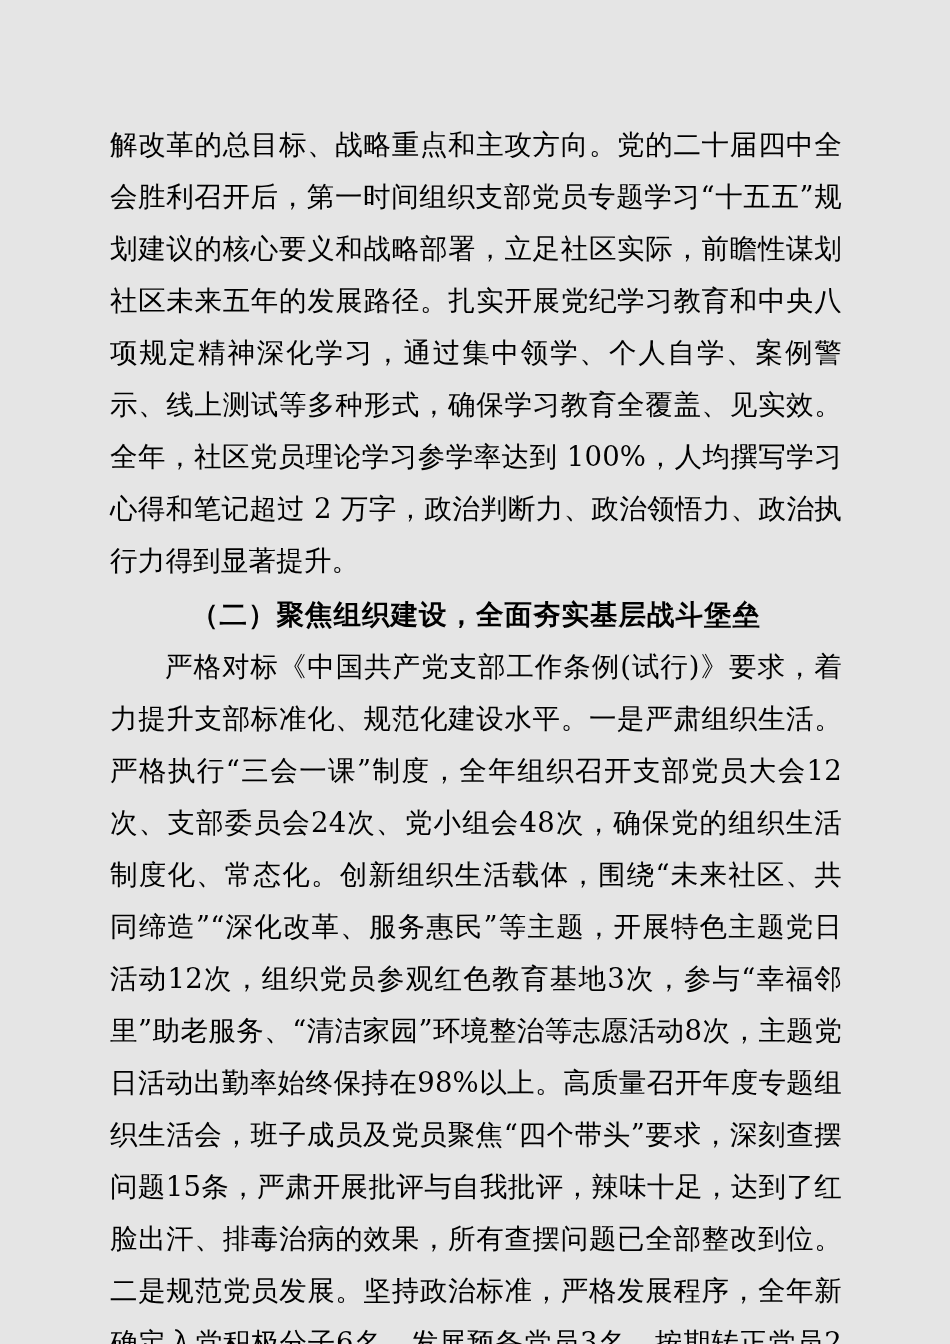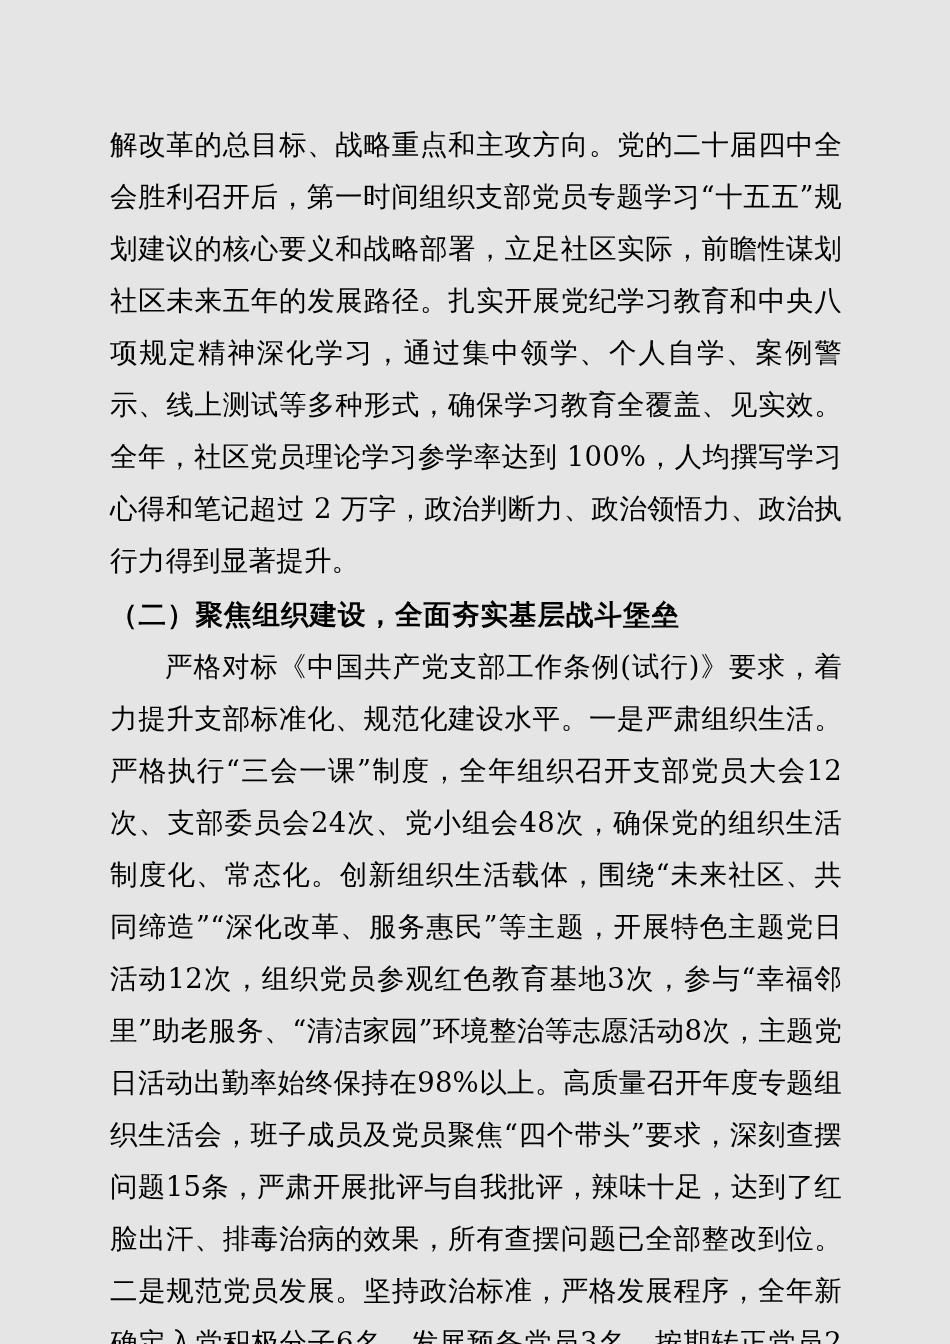--- a/index.html
+++ b/index.html
@@ -33,20 +33,21 @@
     margin: 0;
     padding: 0;
   }
   .para {
     text-indent: 0;
   }
   .para-indent {
     text-indent: 2em;
   }
   .heading {
+    text-align: center;
     font-weight: bold;
     margin: 2px 0 0 0;
     font-size: 27.5px;
     line-height: 52px;
     letter-spacing: 1px;
   }
   .b {
     font-weight: normal;
   }
 </style>

